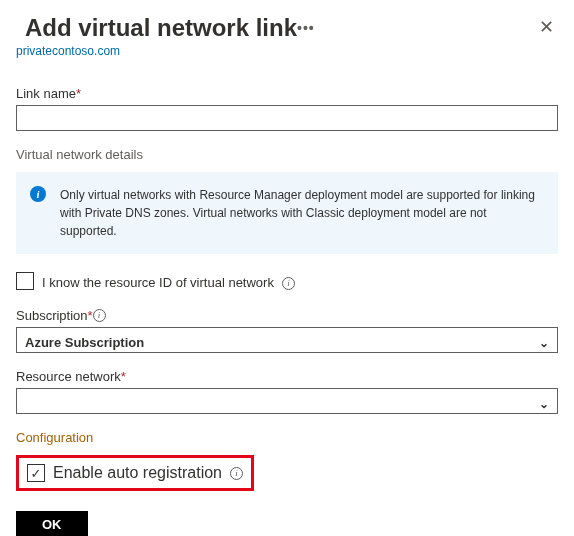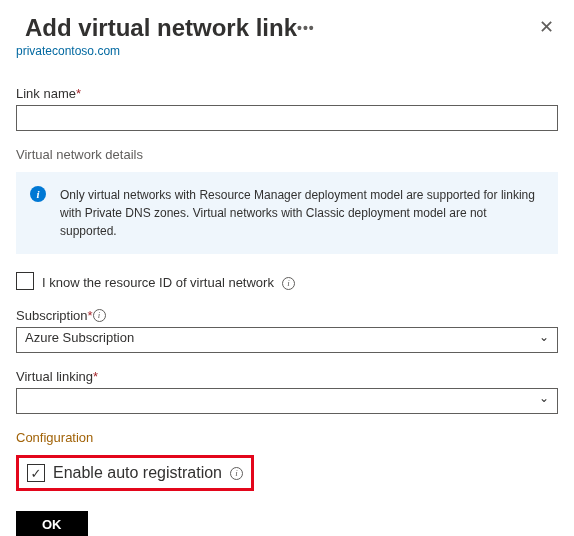--- a/index.html
+++ b/index.html
@@ -35,21 +35,21 @@
     width: 13px; height: 13px; border: 1px solid #605e5c; border-radius: 50%;
     font-size: 9px; font-style: italic; font-family: Georgia, serif;
     color: #605e5c; line-height: 1;
   }
   input[type=text], .select {
     width: 100%; height: 26px;
     border: 1px solid #605e5c;
     font-size: 13px; padding: 2px 8px;
     background: #fff; color: #323130;
   }
-  .select { display: flex; align-items: flex-start; justify-content: space-between; cursor: pointer; }
+  .select { display: flex; align-items: flex-end; justify-content: space-between; cursor: pointer; font-weight: bold; }
   .chev { font-size: 12px; color: #323130; }
   .section-title { font-size: 13px; color: #605e5c; margin: 16px 0 10px 0; }
   .info-box {
     background: #eff6fc;
     padding: 14px 16px 14px 44px;
     position: relative;
     font-size: 12px; color: #323130;
     line-height: 1.5;
     margin-bottom: 18px;
   }
@@ -127,21 +127,21 @@
     <span class="info-icon">i</span>
   </div>
   <div class="select">
     <span>Azure Subscription</span>
     <span class="chev">⌄</span>
   </div>
 </div>
 
 <div class="field-block">
   <div class="label">
-    <span>Virtual linking</span>
+    <span>Resource network</span>
     <span class="req">*</span>
   </div>
   <div class="select">
     <span></span>
     <span class="chev">⌄</span>
   </div>
 </div>
 
 <div class="section-title" style="color:#a16207;">Configuration</div>
 

